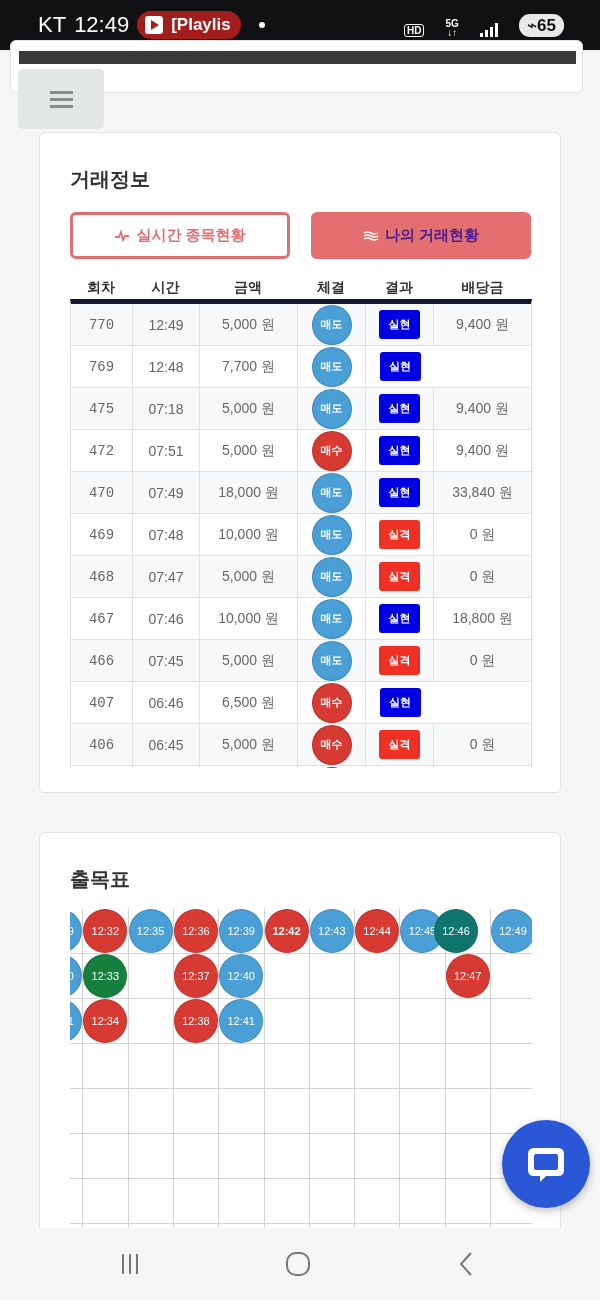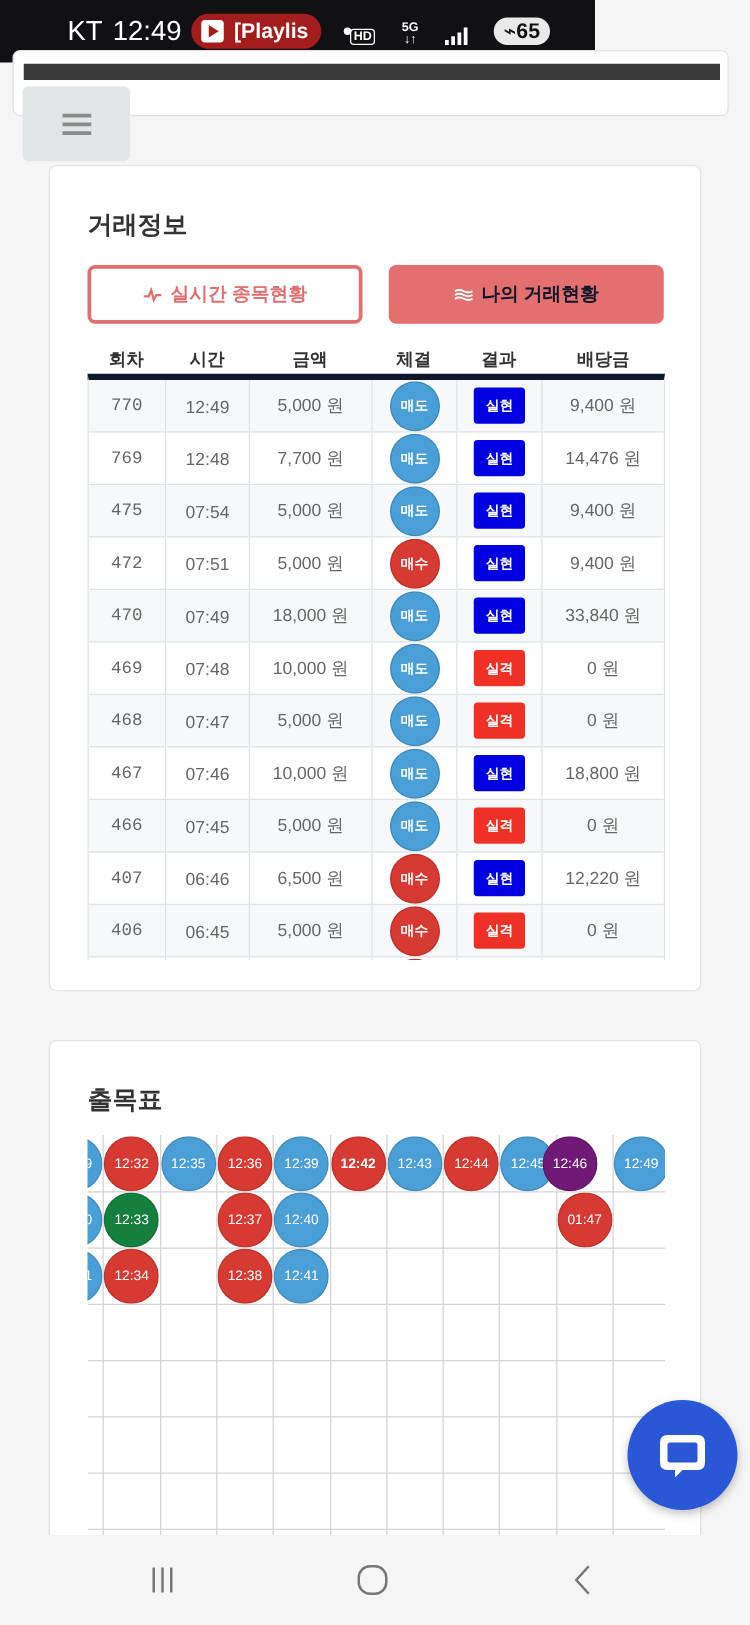--- a/index.html
+++ b/index.html
@@ -1,17 +1,17 @@
 <!DOCTYPE html>
 <html><head>
 <meta charset="utf-8">
 <style>
   * { box-sizing: border-box; margin: 0; padding: 0; }
   html, body { width: 600px; height: 1300px; overflow: hidden; background: #f5f5f5; font-family: "Liberation Sans", "DejaVu Sans", sans-serif; }
-  .status-bar { position: absolute; left: 0; top: 0; width: 476px; height: 50px; background: #111114; color: #fff; display: flex; align-items: center; padding-left: 54px; }
+  .status-bar { position: absolute; left: 0; top: 0; width: 600px; height: 50px; background: #111114; color: #fff; display: flex; align-items: center; padding-left: 38px; }
   .sb-carrier { font-size: 22px; margin-right: 8px; }
   .sb-time { font-size: 22px; margin-right: 8px; }
   .sb-media { background: #a31d1d; border-radius: 14px; height: 28px; display: flex; align-items: center; padding: 0 10px 0 8px; font-size: 17px; font-weight: bold; }
   .sb-media .play { width: 18px; height: 18px; background: #fff; border-radius: 3px; margin-right: 8px; position: relative; }
   .sb-media .play:after { content: ""; position: absolute; left: 6px; top: 4px; border-left: 8px solid #a31d1d; border-top: 5px solid transparent; border-bottom: 5px solid transparent; }
   .sb-dot { width: 6px; height: 6px; background: #fff; border-radius: 50%; margin-left: 18px; }
   .sb-right { position: absolute; right: 36px; top: 14px; display: flex; align-items: flex-end; gap: 21px; font-size: 12px; }
   .sb-hd { border: 1.5px solid #fff; border-radius: 3px; font-size: 10px; font-weight: bold; padding: 0 2px; }
   .sb-5g { font-size: 10px; font-weight: bold; line-height: 9px; text-align: center; }
   .sb-signal { display: flex; align-items: flex-end; gap: 2px; height: 14px; }
@@ -21,21 +21,21 @@
   .top-card { position: absolute; left: 10px; top: 40px; width: 573px; height: 53px; background: #fff; border: 1px solid #e2e2e2; border-radius: 6px; }
   .top-card-dark { position: absolute; left: 8px; top: 10px; width: 557px; height: 13px; background: #3a3a3a; }
   .hamburger { position: absolute; left: 18px; top: 69px; width: 86px; height: 60px; background: #e3e6e6; border-radius: 5px; display: flex; flex-direction: column; justify-content: center; align-items: center; gap: 4px; }
   .hamburger i { display: block; width: 23px; height: 3px; background: #8a8a8a; }
 
   .card { position: absolute; left: 39px; width: 522px; background: #fff; border: 1px solid #e4e4e4; border-radius: 6px; }
   .card-title { position: absolute; left: 30px; font-size: 20px; font-weight: bold; color: #333; }
 
   .btn { position: absolute; top: 79px; width: 220px; height: 47px; border-radius: 6px; display: flex; align-items: center; justify-content: center; font-size: 15px; font-weight: bold; gap: 6px; }
   .btn-outline { left: 30px; border: 3px solid #e07070; color: #e07070; background: #fff; }
-  .btn-fill { left: 271px; background: #e36f6f; color: #0f172a; }
+  .btn-fill { left: 271px; background: #e36f6f; color: #4c1d95; }
 
   .trade-table { position: absolute; left: 30px; top: 143px; width: 462px; }
   .th-row { display: flex; height: 23px; align-items: center; }
   .th { text-align: center; font-size: 14px; color: #333; font-weight: bold; }
   .tbody { border-top: 5px solid #0f172a; height: 469px; overflow: hidden; border-left: 1px solid #dde2e6; border-right: 1px solid #dde2e6; }
   .tr { display: flex; height: 42px; border-bottom: 1px solid #dde2e6; }
   .tr:nth-child(odd) { background: #f7f8f9; }
   .td { display: flex; align-items: center; justify-content: center; font-size: 14px; color: #666; border-right: 1px solid #dde2e6; position: relative; }
   .td:last-child { border-right: none; }
   .c1 { width: 62px; font-family: Liberation Mono, monospace; } .c2 { width: 67px; } .c3 { width: 98px; } .c4 { width: 68px; } .c5 { width: 68px; } .c6 { flex: 1; }
@@ -126,25 +126,24 @@
         <div class="tr">
           <div class="td c1">769</div>
           <div class="td c2">12:48</div>
           <div class="td c3">7,700 원</div>
           <div class="td c4">
             <div class="exec" style="background: rgb(74, 159, 214);">매도</div>
           </div>
           <div class="td c5">
             <div class="result" style="background: rgb(0, 0, 224);">실현</div>
           </div>
-          <div class="td c6">14,476 원</div>
         </div>
         <div class="tr">
           <div class="td c1">475</div>
-          <div class="td c2">07:54</div>
+          <div class="td c2">07:18</div>
           <div class="td c3">5,000 원</div>
           <div class="td c4">
             <div class="exec" style="background: rgb(74, 159, 214);">매도</div>
           </div>
           <div class="td c5">
             <div class="result" style="background: rgb(0, 0, 224);">실현</div>
           </div>
           <div class="td c6">9,400 원</div>
         </div>
         <div class="tr">
@@ -222,21 +221,20 @@
         <div class="tr">
           <div class="td c1">407</div>
           <div class="td c2">06:46</div>
           <div class="td c3">6,500 원</div>
           <div class="td c4">
             <div class="exec" style="background: rgb(215, 58, 51);">매수</div>
           </div>
           <div class="td c5">
             <div class="result" style="background: rgb(0, 0, 224);">실현</div>
           </div>
-          <div class="td c6">12,220 원</div>
         </div>
         <div class="tr">
           <div class="td c1">406</div>
           <div class="td c2">06:45</div>
           <div class="td c3">5,000 원</div>
           <div class="td c4">
             <div class="exec" style="background: rgb(215, 58, 51);">매수</div>
           </div>
           <div class="td c5">
             <div class="result" style="background: rgb(238, 49, 36);">실격</div>
@@ -287,22 +285,22 @@
       <div class="bead" style="left: 103.9px; top: 1px; background: rgb(215, 58, 51);">12:36</div>
       <div class="bead" style="left: 103.9px; top: 46px; background: rgb(215, 58, 51);">12:37</div>
       <div class="bead" style="left: 103.9px; top: 91px; background: rgb(215, 58, 51);">12:38</div>
       <div class="bead" style="left: 149.2px; top: 1px; background: rgb(74, 159, 214);">12:39</div>
       <div class="bead" style="left: 149.2px; top: 46px; background: rgb(74, 159, 214);">12:40</div>
       <div class="bead" style="left: 149.2px; top: 91px; background: rgb(74, 159, 214);">12:41</div>
       <div class="bead" style="left: 194.5px; top: 1px; background: rgb(215, 58, 51); font-weight: bold;">12:42</div>
       <div class="bead" style="left: 239.8px; top: 1px; background: rgb(74, 159, 214);">12:43</div>
       <div class="bead" style="left: 285.1px; top: 1px; background: rgb(215, 58, 51);">12:44</div>
       <div class="bead" style="left: 330.4px; top: 1px; background: rgb(74, 159, 214);">12:45</div>
-      <div class="bead" style="left: 364px; top: 1px; background: #701a75;">12:46</div>
-      <div class="bead" style="left: 375.7px; top: 46px; background: rgb(215, 58, 51);">01:47</div>
+      <div class="bead" style="left: 364px; top: 1px; background: #0f766e;">12:46</div>
+      <div class="bead" style="left: 375.7px; top: 46px; background: rgb(215, 58, 51);">12:47</div>
       <div class="bead" style="left: 421px; top: 1px; background: rgb(74, 159, 214);">12:49</div>
     </div>
 </div>
 
 <div class="chat-fab">
   <svg width="44" height="44" viewBox="0 0 44 44">
     <path d="M10 6 H34 Q40 6 40 12 V28 Q40 34 34 34 H22 L16 40 V34 H10 Q4 34 4 28 V12 Q4 6 10 6 Z" fill="#fff"></path>
     <path d="M12 12 H32 Q34 12 34 14 V26 Q34 28 32 28 H12 Q10 28 10 26 V14 Q10 12 12 12 Z" fill="#2a57d6"></path>
   </svg>
 </div>

